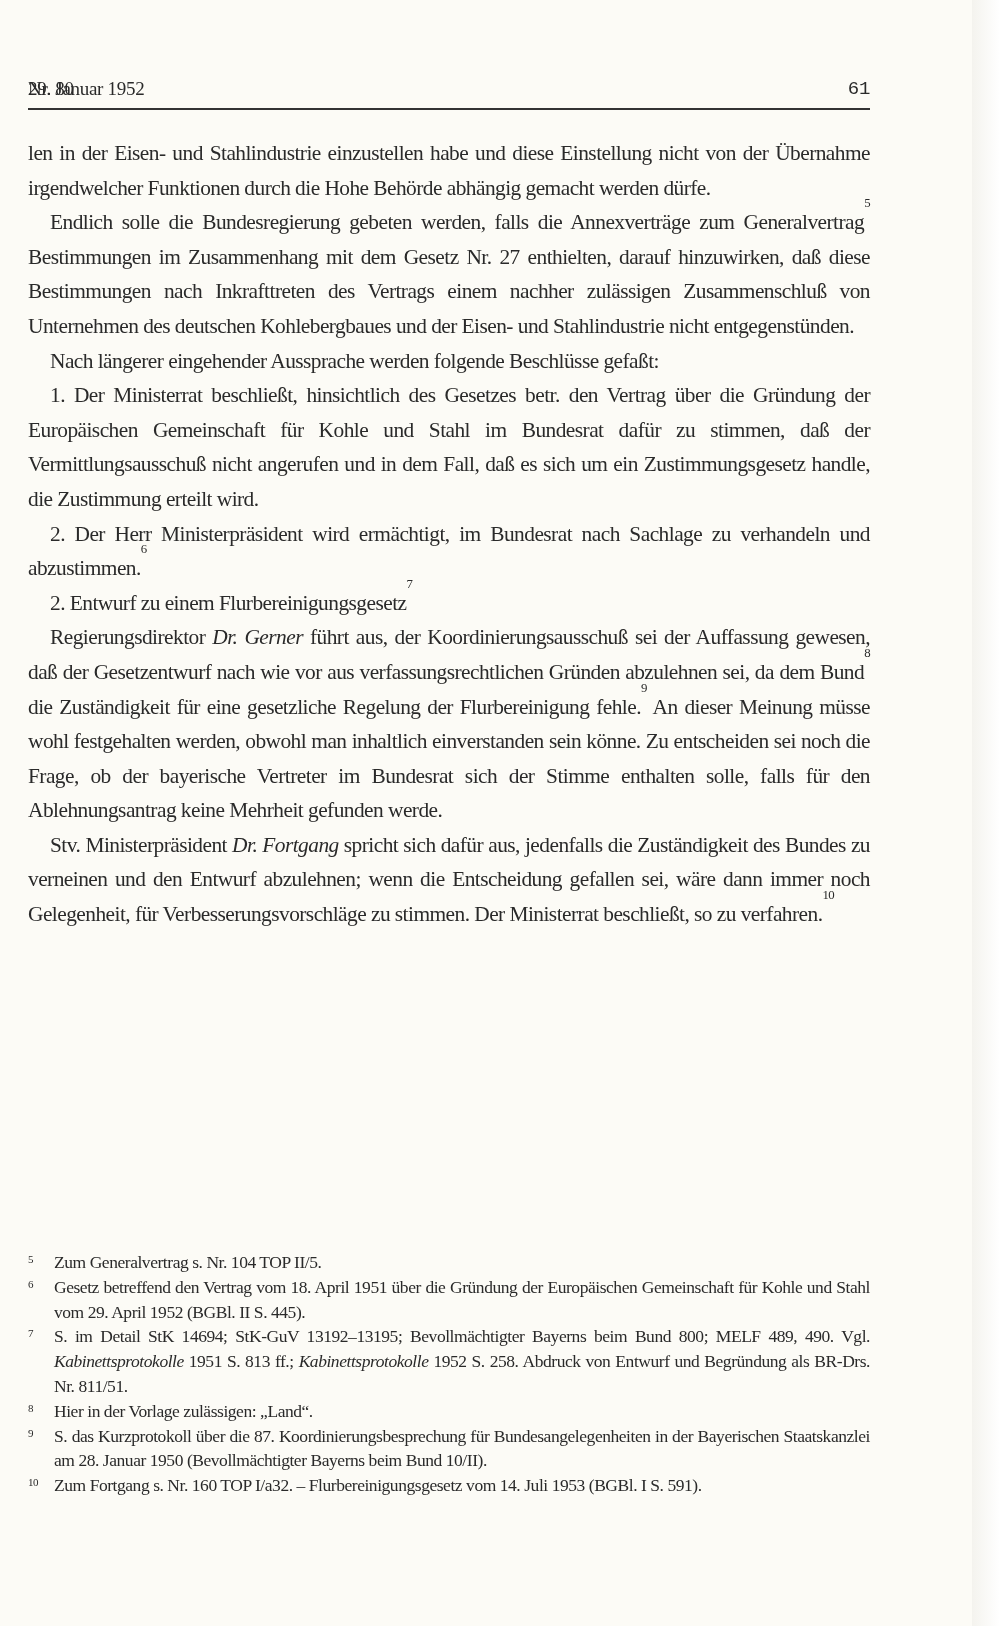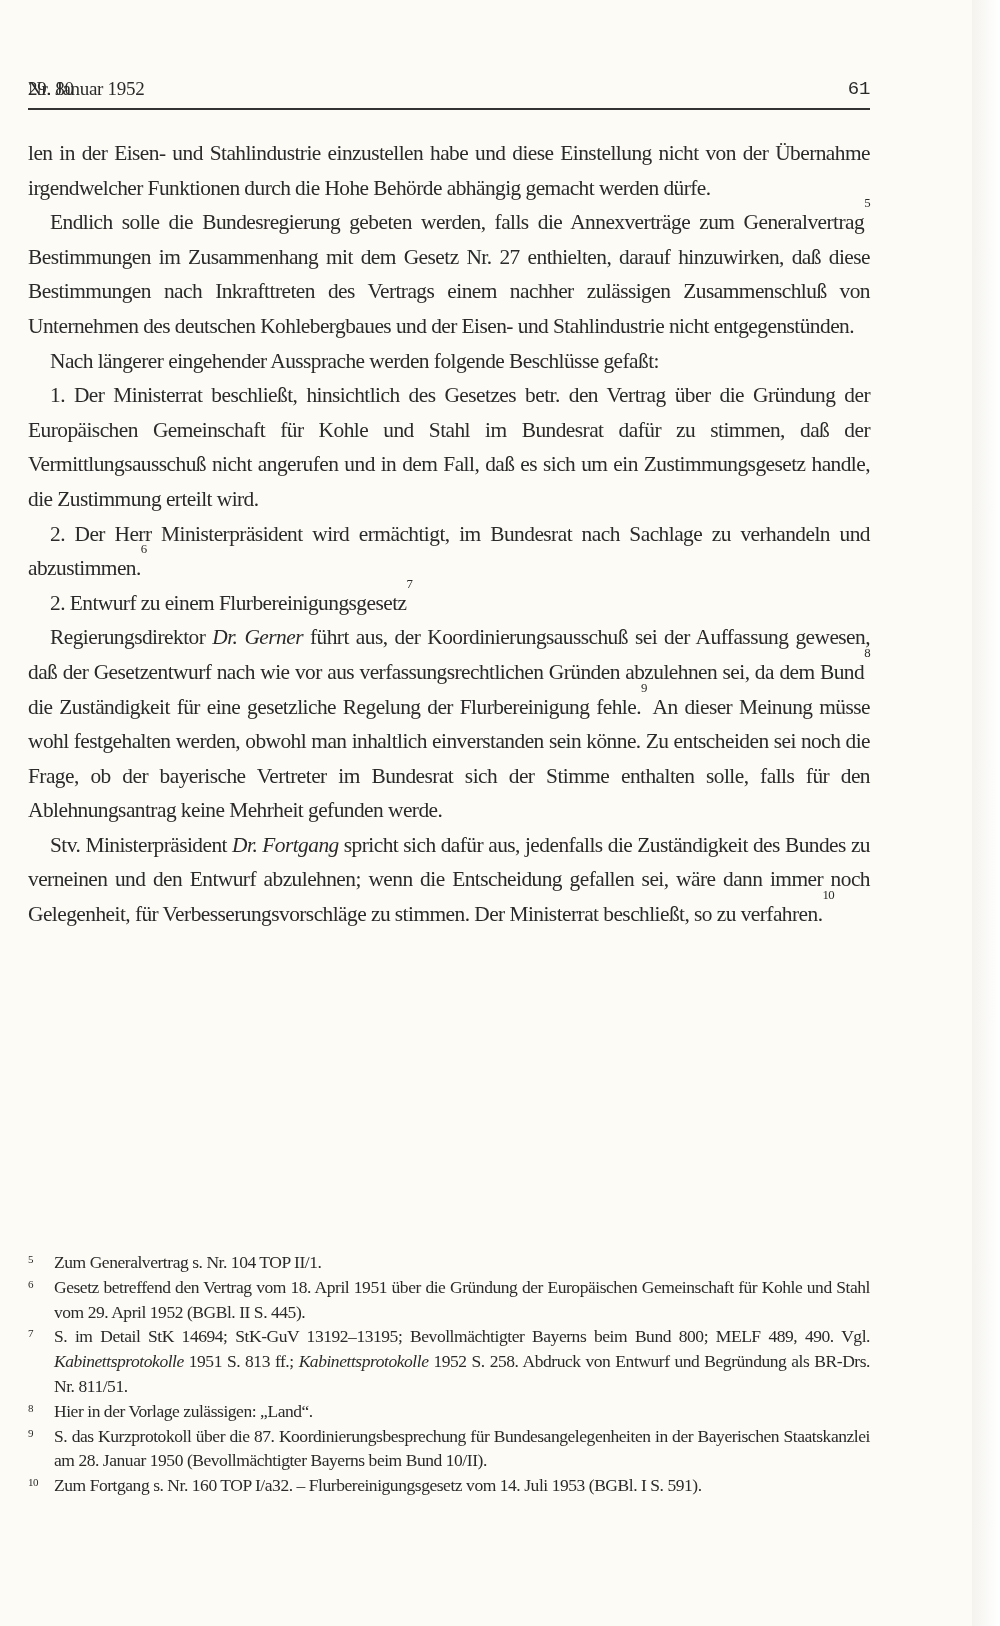--- a/index.html
+++ b/index.html
@@ -55,21 +55,21 @@
     <p class="indent"><span>Endlich solle die Bundesregierung gebeten werden, falls die Annexverträge zum Generalvertrag</span><sup>5</sup><span> Bestimmungen im Zusammenhang mit dem Gesetz Nr. 27 enthielten, darauf hinzuwirken, daß diese Bestimmungen nach Inkrafttreten des Vertrags einem nachher zulässigen Zusammenschluß von Unternehmen des deutschen Kohlebergbaues und der Eisen- und Stahlindustrie nicht entgegenstünden.</span></p>
     <p class="indent"><span>Nach längerer eingehender Aussprache werden folgende Beschlüsse gefaßt:</span></p>
     <p class="indent"><span>1. Der Ministerrat beschließt, hinsichtlich des Gesetzes betr. den Vertrag über die Gründung der Europäischen Gemeinschaft für Kohle und Stahl im Bundesrat dafür zu stimmen, daß der Vermittlungsausschuß nicht angerufen und in dem Fall, daß es sich um ein Zustimmungsgesetz handle, die Zustimmung erteilt wird.</span></p>
     <p class="indent"><span>2. Der Herr Ministerpräsident wird ermächtigt, im Bundesrat nach Sachlage zu verhandeln und abzustimmen.</span><sup>6</sup></p>
     <p class="indent"><span>2. Entwurf zu einem Flurbereinigungsgesetz</span><sup>7</sup></p>
     <p class="indent"><span>Regierungsdirektor </span><i>Dr. Gerner</i><span> führt aus, der Koordinierungsausschuß sei der Auffassung gewesen, daß der Gesetzentwurf nach wie vor aus verfassungsrechtlichen Gründen abzulehnen sei, da dem Bund</span><sup>8</sup><span> die Zuständigkeit für eine gesetzliche Regelung der Flurbereinigung fehle.</span><sup>9</sup><span> An dieser Meinung müsse wohl festgehalten werden, obwohl man inhaltlich einverstanden sein könne. Zu entscheiden sei noch die Frage, ob der bayerische Vertreter im Bundesrat sich der Stimme enthalten solle, falls für den Ablehnungsantrag keine Mehrheit gefunden werde.</span></p>
     <p class="indent"><span>Stv. Ministerpräsident </span><i>Dr. Fortgang</i><span> spricht sich dafür aus, jedenfalls die Zuständigkeit des Bundes zu verneinen und den Entwurf abzulehnen; wenn die Entscheidung gefallen sei, wäre dann immer noch Gelegenheit, für Verbesserungsvorschläge zu stimmen. Der Ministerrat beschließt, so zu verfahren.</span><sup>10</sup></p>
   </div>
 
   <div class="footnotes">
-    <p class="fn"><span class="num">5</span><span>Zum Generalvertrag s. Nr. 104 TOP II/1.</span></p>
+    <p class="fn"><span class="num">5</span><span>Zum Generalvertrag s. Nr. 104 TOP II/5.</span></p>
     <p class="fn"><span class="num">6</span><span>Gesetz betreffend den Vertrag vom 18. April 1951 über die Gründung der Europäischen Gemeinschaft für Kohle und Stahl vom 29. April 1952 (BGBl. II S. 445).</span></p>
     <p class="fn"><span class="num">7</span><span>S. im Detail StK 14694; StK-GuV 13192–13195; Bevollmächtigter Bayerns beim Bund 800; MELF 489, 490. Vgl. </span><i>Kabinettsprotokolle</i><span> 1951 S. 813 ff.; </span><i>Kabinettsprotokolle</i><span> 1952 S. 258. Abdruck von Entwurf und Begründung als BR-Drs. Nr. 811/51.</span></p>
     <p class="fn"><span class="num">8</span><span>Hier in der Vorlage zulässigen: „Land“.</span></p>
     <p class="fn"><span class="num">9</span><span>S. das Kurzprotokoll über die 87. Koordinierungsbesprechung für Bundesangelegenheiten in der Bayerischen Staatskanzlei am 28. Januar 1950 (Bevollmächtigter Bayerns beim Bund 10/II).</span></p>
     <p class="fn"><span class="num">10</span><span>Zum Fortgang s. Nr. 160 TOP I/a32. – Flurbereinigungsgesetz vom 14. Juli 1953 (BGBl. I S. 591).</span></p>
   </div>
 </div>
 <div class="right-edge"></div>
 
 </body></html>

